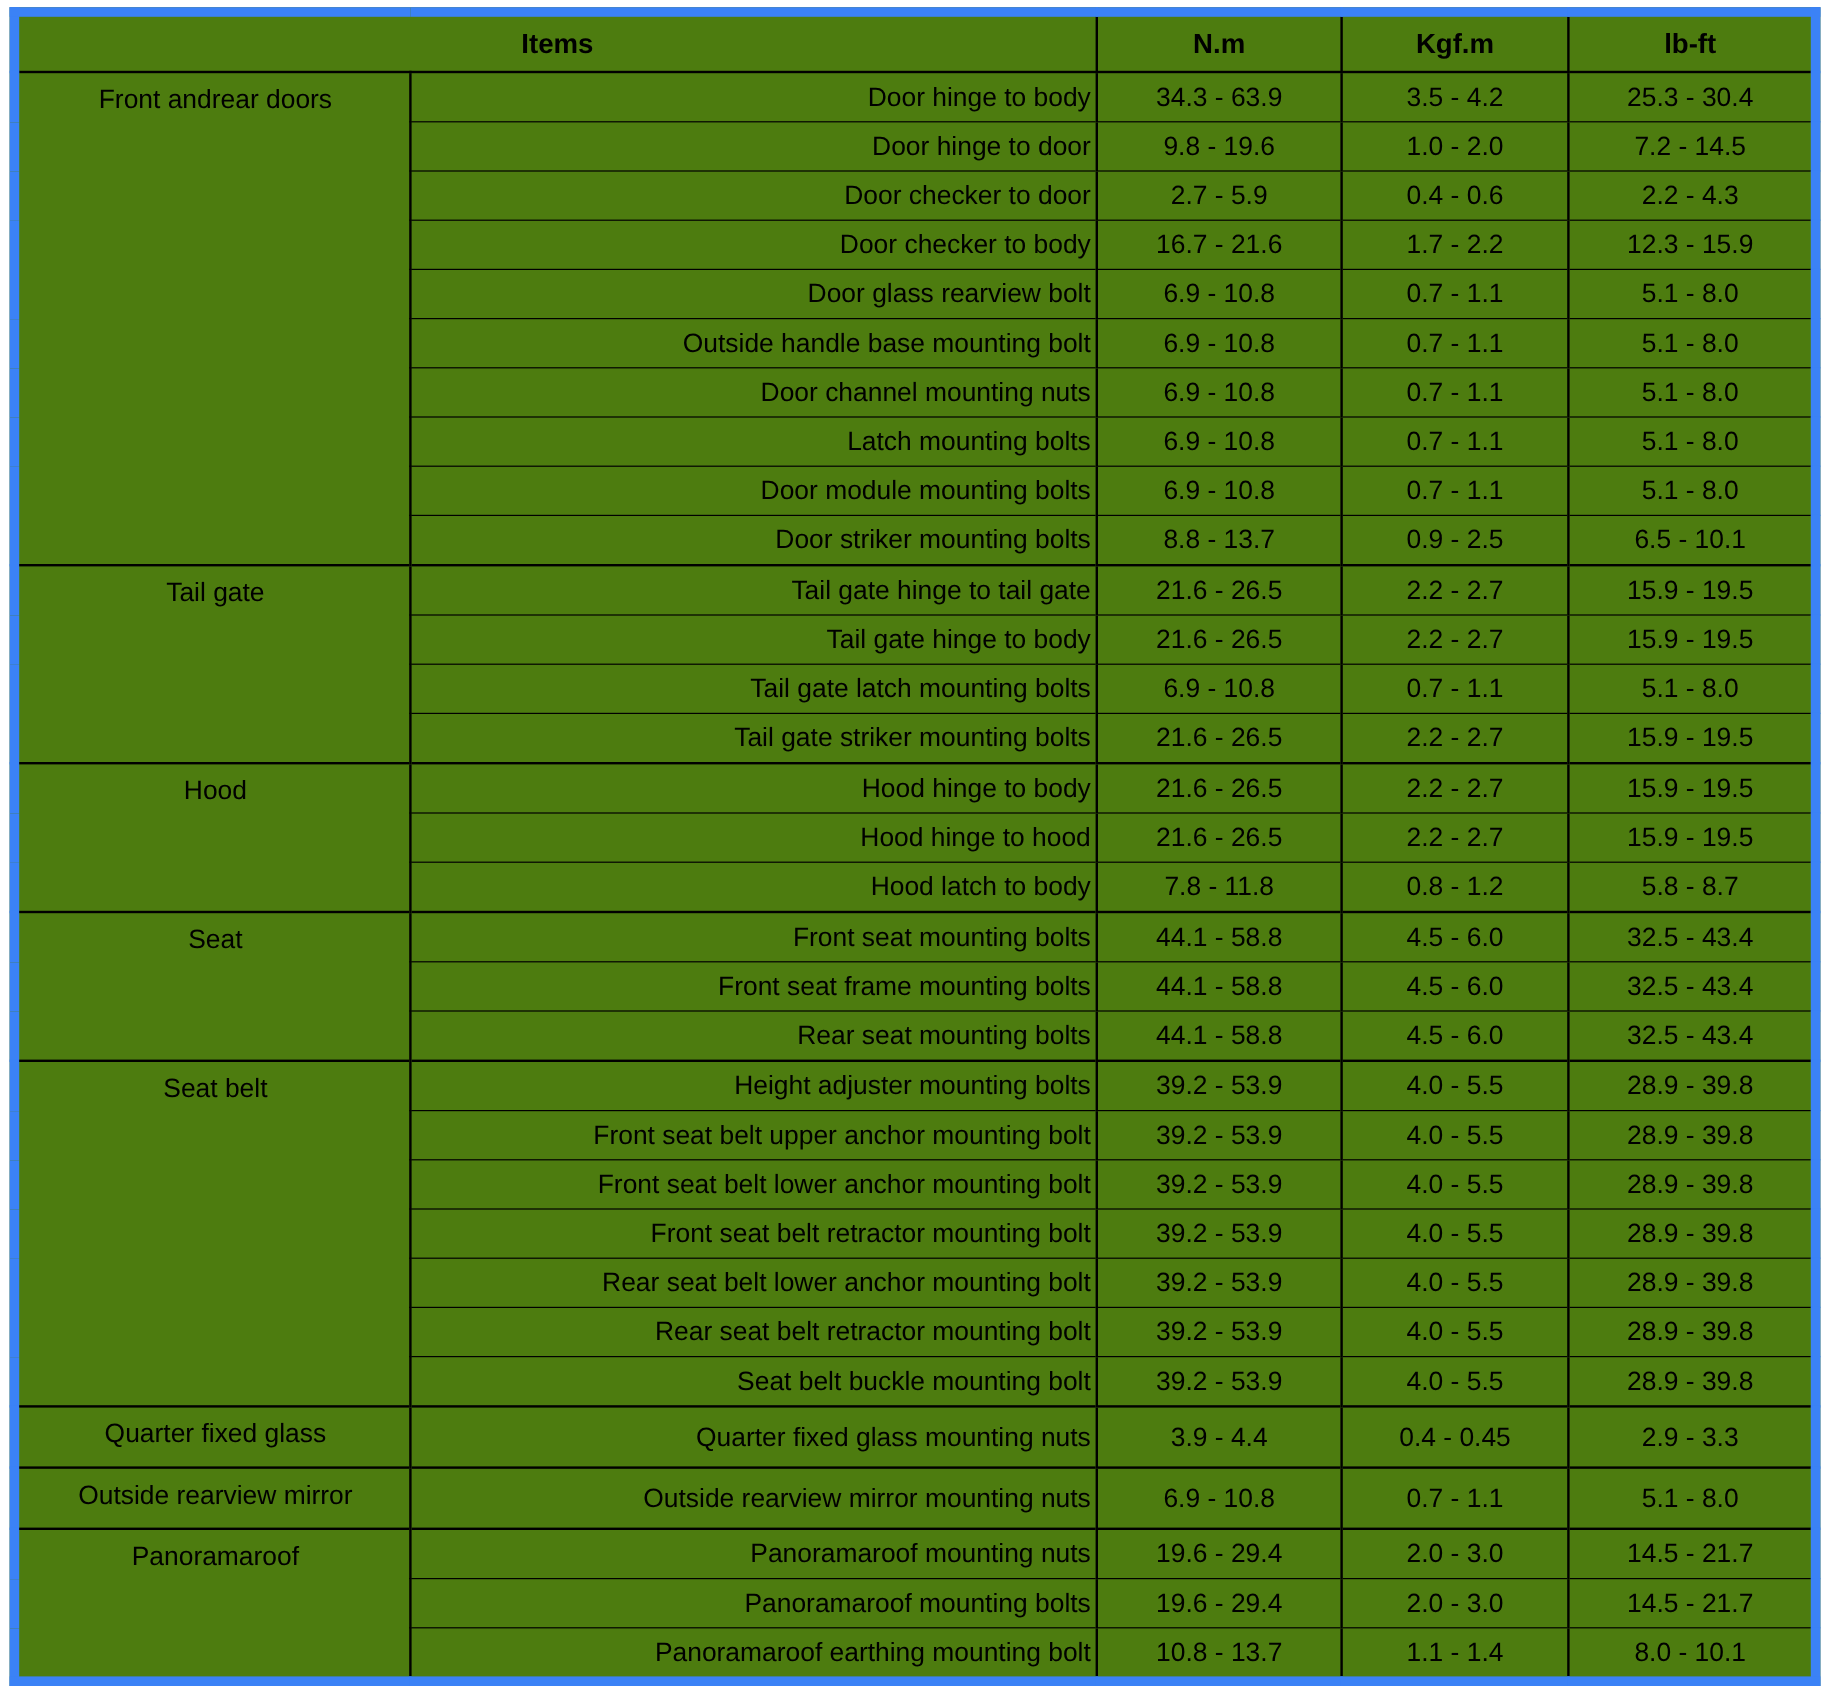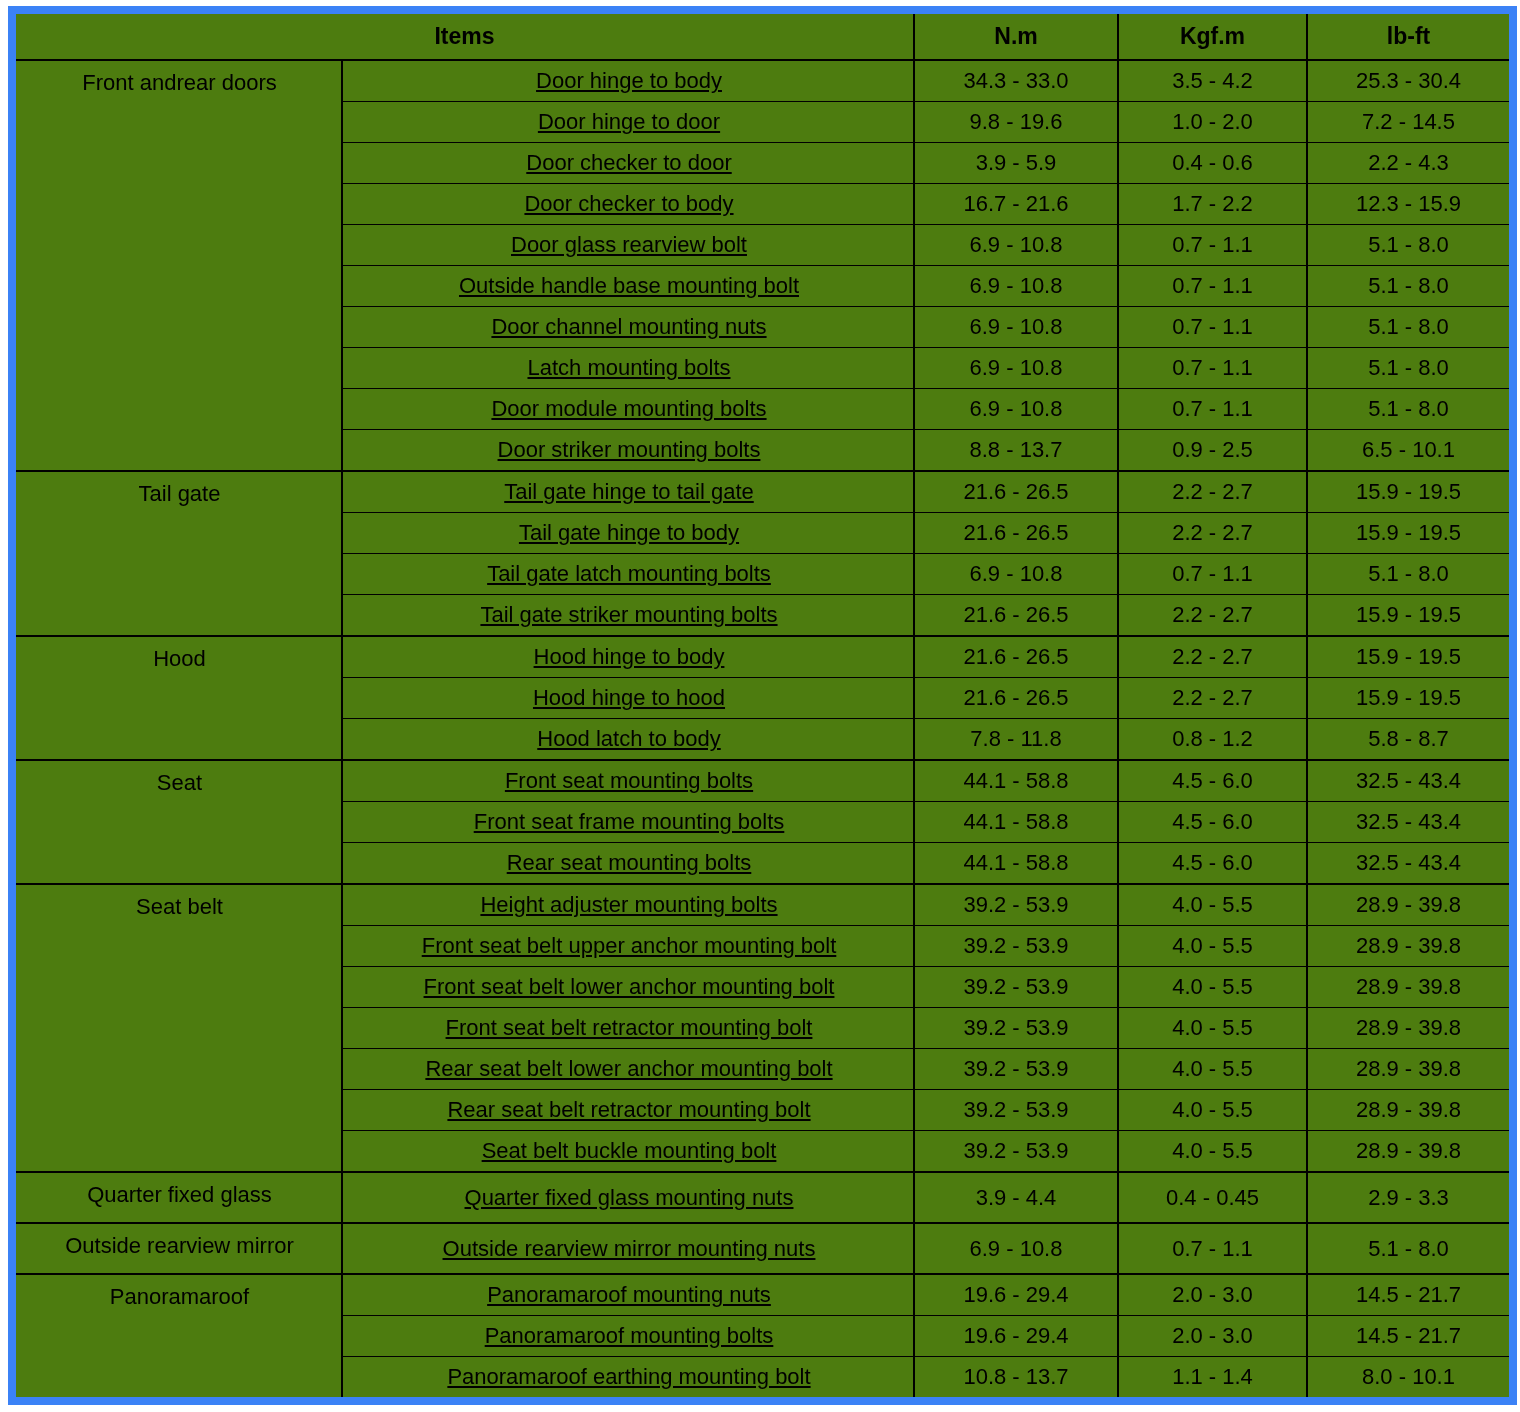--- a/index.html
+++ b/index.html
@@ -48,24 +48,23 @@
   }
   table.spec tbody td {
     height: 40px;
   }
   td.cat {
     text-align: center;
     vertical-align: top;
     padding: 9px 4px 0 6px;
   }
   td.item {
-    text-align: center;
+    text-align: right;
     vertical-align: middle;
     padding: 0 4px 0 6px;
-    text-decoration: underline;
   }
   td.num {
     text-align: center;
     vertical-align: middle;
     padding: 0 2px;
   }
   
   table.spec td.group-start {
     border-top-width: 2px;
   }
@@ -87,33 +86,33 @@
         <th colspan="2">Items</th>
         <th>N.m</th>
         <th>Kgf.m</th>
         <th>lb-ft</th>
       </tr>
     </thead>
     <tbody id="table-body">
         <tr>
           <td class="cat group-start" rowspan="10">Front andrear doors</td>
           <td class="item group-start">Door hinge to body</td>
-          <td class="num group-start">34.3 - 33.0</td>
+          <td class="num group-start">34.3 - 63.9</td>
           <td class="num group-start">3.5 - 4.2</td>
           <td class="num group-start">25.3 - 30.4</td>
         </tr>
         <tr>
           <td class="item">Door hinge to door</td>
           <td class="num">9.8 - 19.6</td>
           <td class="num">1.0 - 2.0</td>
           <td class="num">7.2 - 14.5</td>
         </tr>
         <tr>
           <td class="item">Door checker to door</td>
-          <td class="num">3.9 - 5.9</td>
+          <td class="num">2.7 - 5.9</td>
           <td class="num">0.4 - 0.6</td>
           <td class="num">2.2 - 4.3</td>
         </tr>
         <tr>
           <td class="item">Door checker to body</td>
           <td class="num">16.7 - 21.6</td>
           <td class="num">1.7 - 2.2</td>
           <td class="num">12.3 - 15.9</td>
         </tr>
         <tr>

